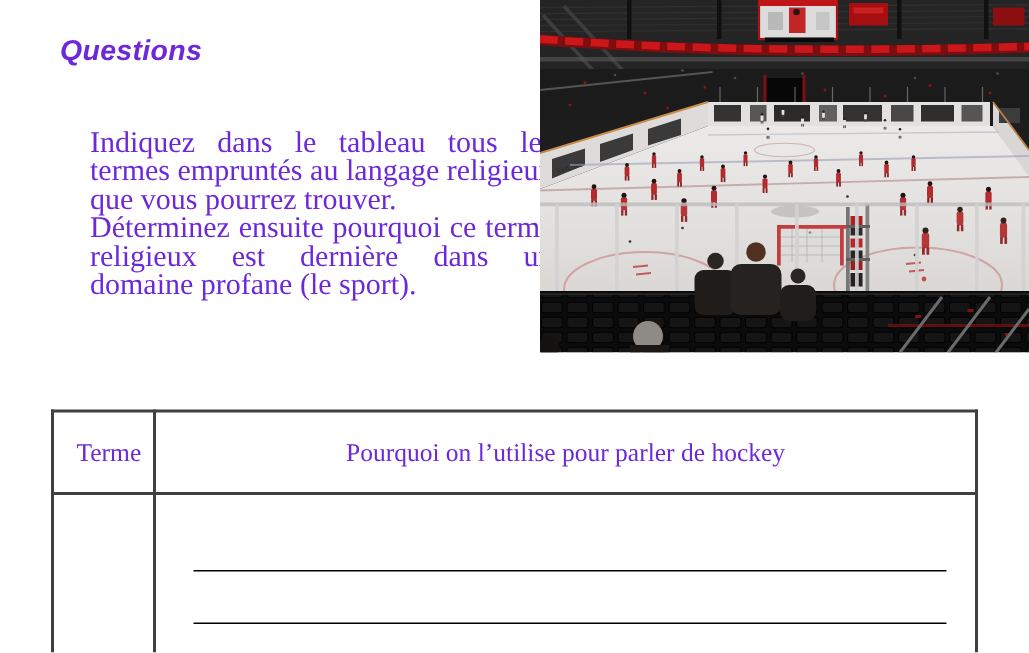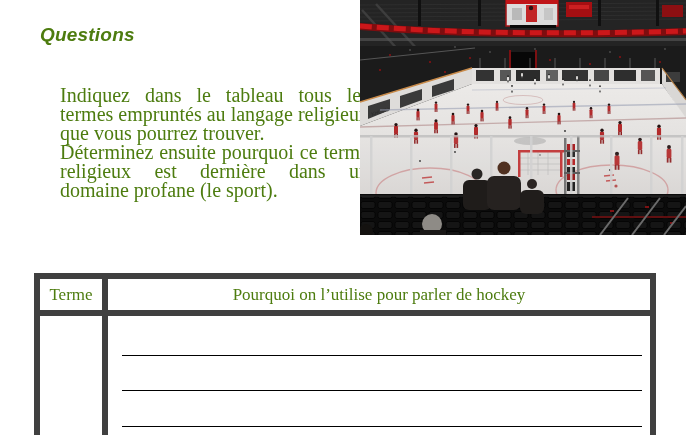--- a/index.html
+++ b/index.html
@@ -1,18 +1,18 @@
 <!DOCTYPE html>
 <html><head>
 <meta charset="utf-8">
 <style>
   html,body{margin:0;padding:0;background:#fff;}
   .page{
     position:relative;width:686px;height:435px;background:#ffffff;
-    overflow:hidden;font-family:"Liberation Serif",serif;color:#4d7c0f;
+    overflow:hidden;font-family:"Liberation Serif",serif;color:#6d28d9;
   }
   .heading{
     position:absolute;left:40px;top:24px;margin:0;
     font-family:"Liberation Sans",sans-serif;
     font-size:19px;font-weight:bold;font-style:italic;letter-spacing:.2px;
   }
   .intro{
     position:absolute;left:40px;top:86px;width:309px;
     font-size:20px;line-height:19px;text-align:justify;margin-left:20px;
   }
@@ -20,21 +20,21 @@
   .intro p.gap{margin-top:19px;}
   .photo{
     position:absolute;left:360px;top:0;width:326px;height:235px;overflow:hidden;
   }
   .photo svg{display:block;}
   table.answer-table{
     position:absolute;left:34px;top:273px;border-collapse:collapse;table-layout:fixed;
     width:616px;
   }
   .answer-table th,.answer-table td{
-    border:6px solid #404040;padding:4px;font-family:"Liberation Serif",serif;
+    border:2px solid #404040;padding:15px;font-family:"Liberation Serif",serif;
   }
   .answer-table th{
     height:23px;font-size:17px;font-weight:normal;text-align:center;vertical-align:middle;
   }
   .answer-table td.answer-big{height:128px;vertical-align:top;}
   .answer-table td.answer-next{height:50px;}
   .lines{margin:0 4px 0 10px;}
   .writing-line{height:34.5px;border-bottom:1.5px solid #000;}
 </style>
 </head>

